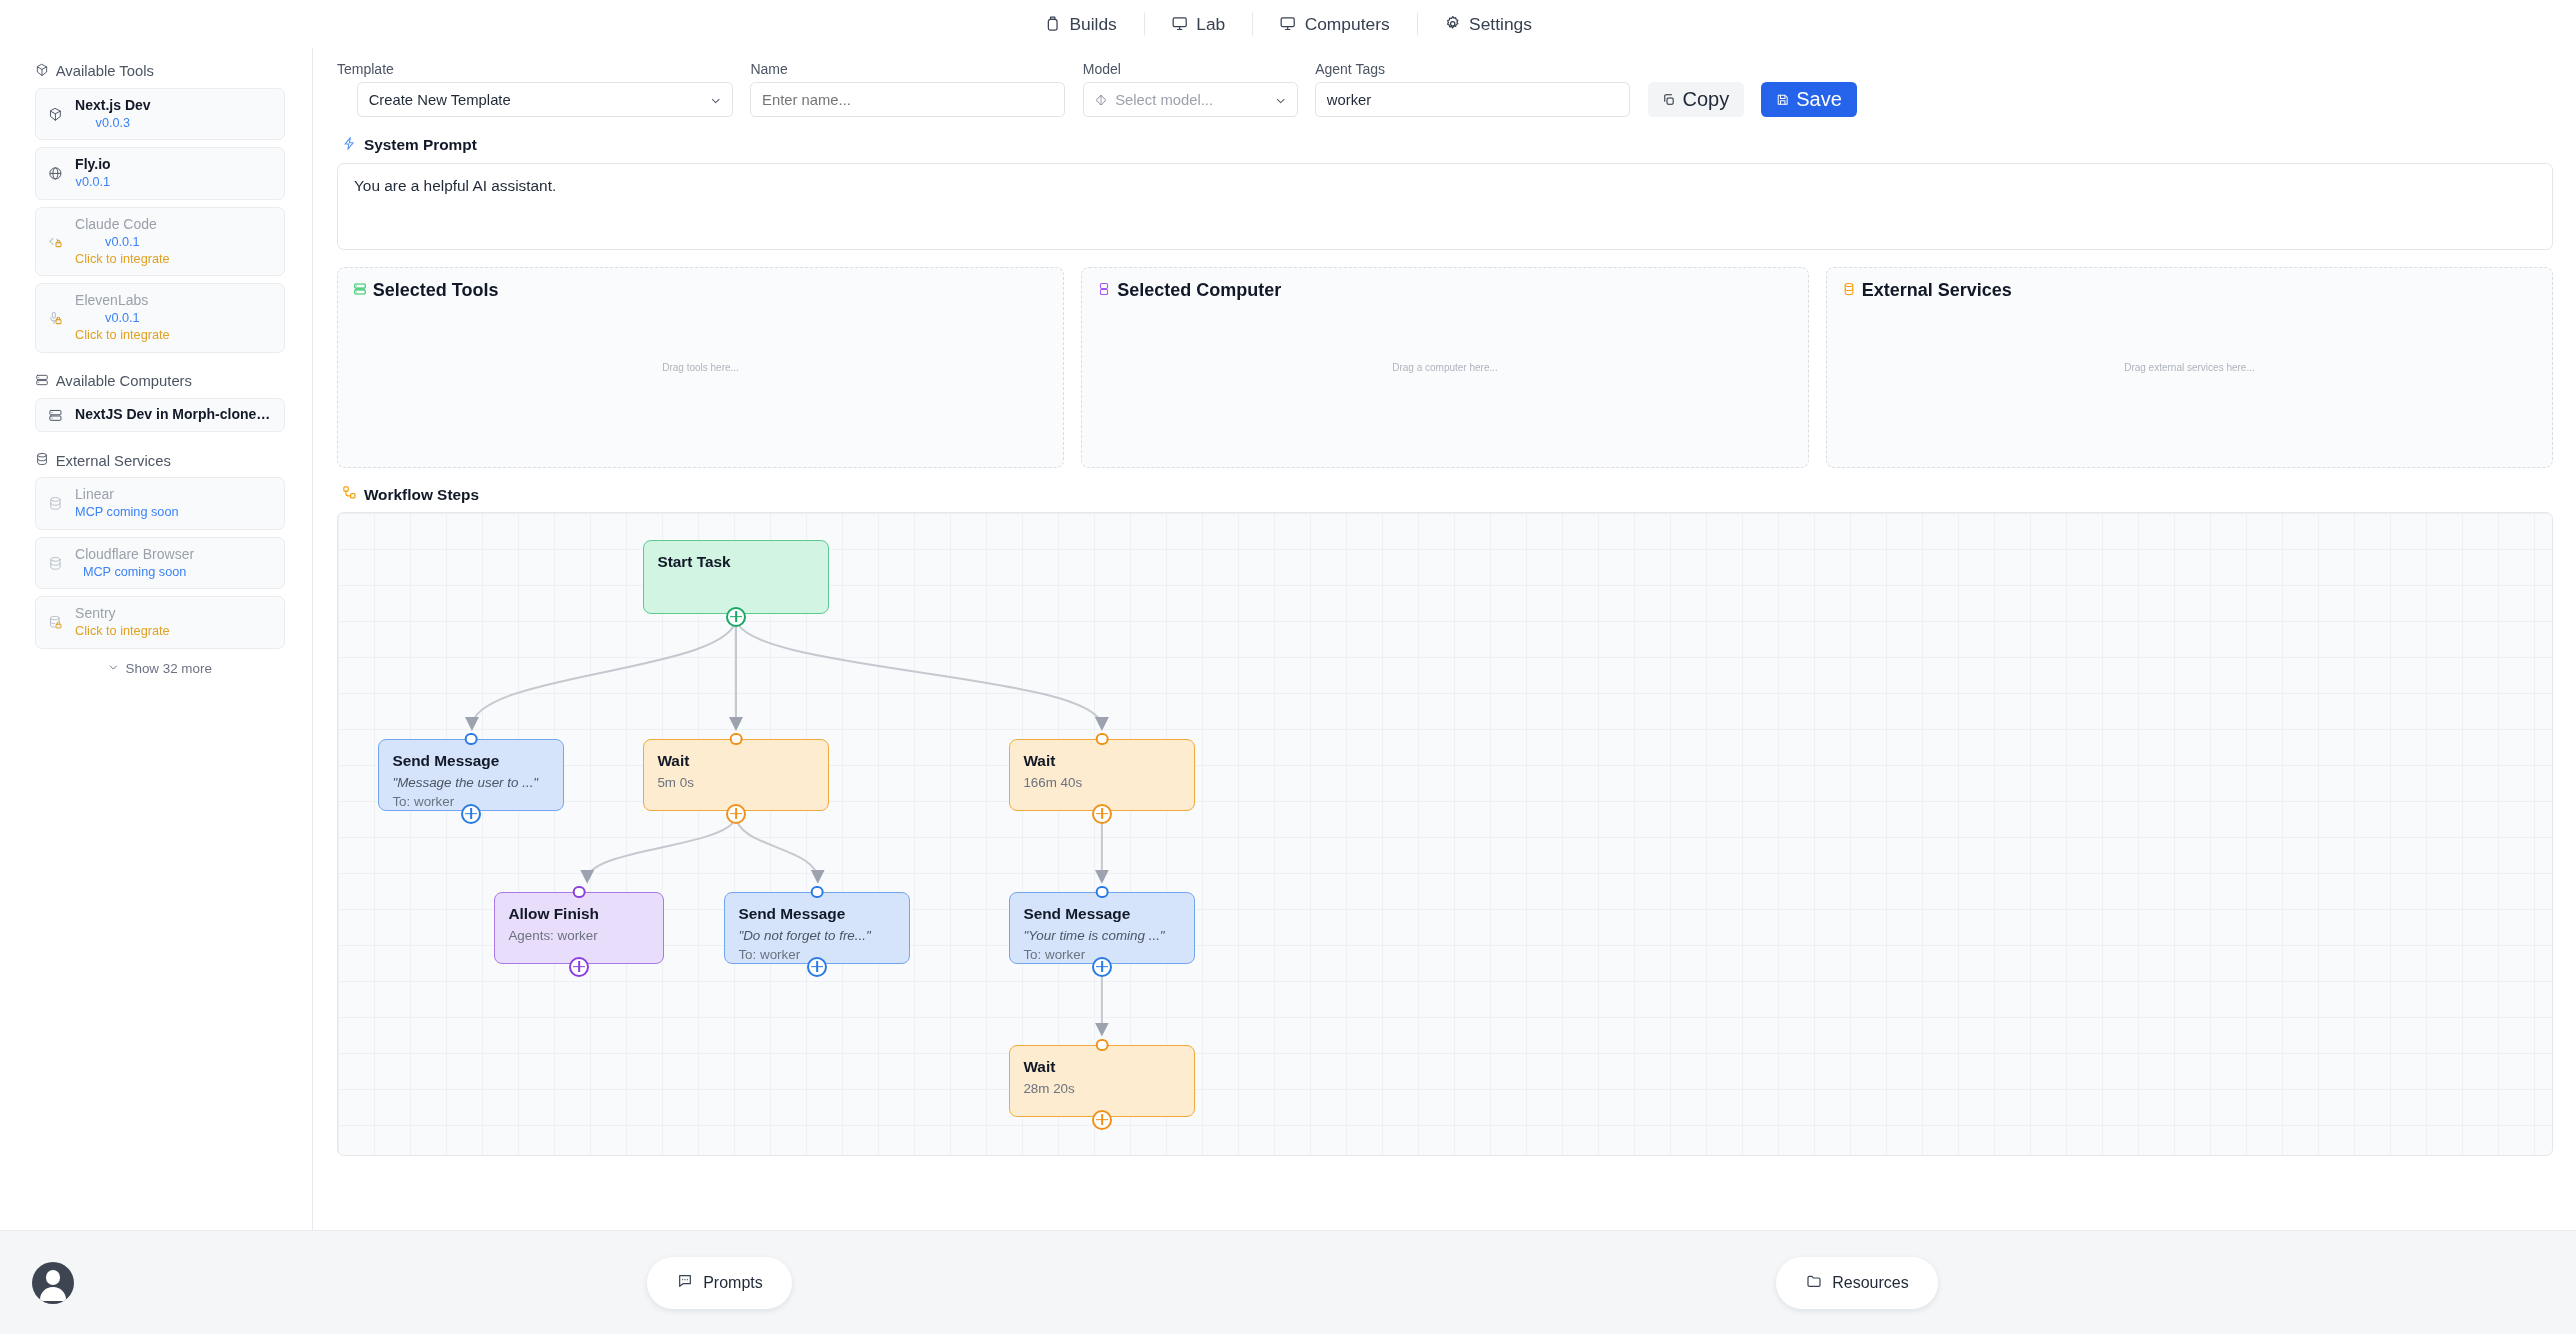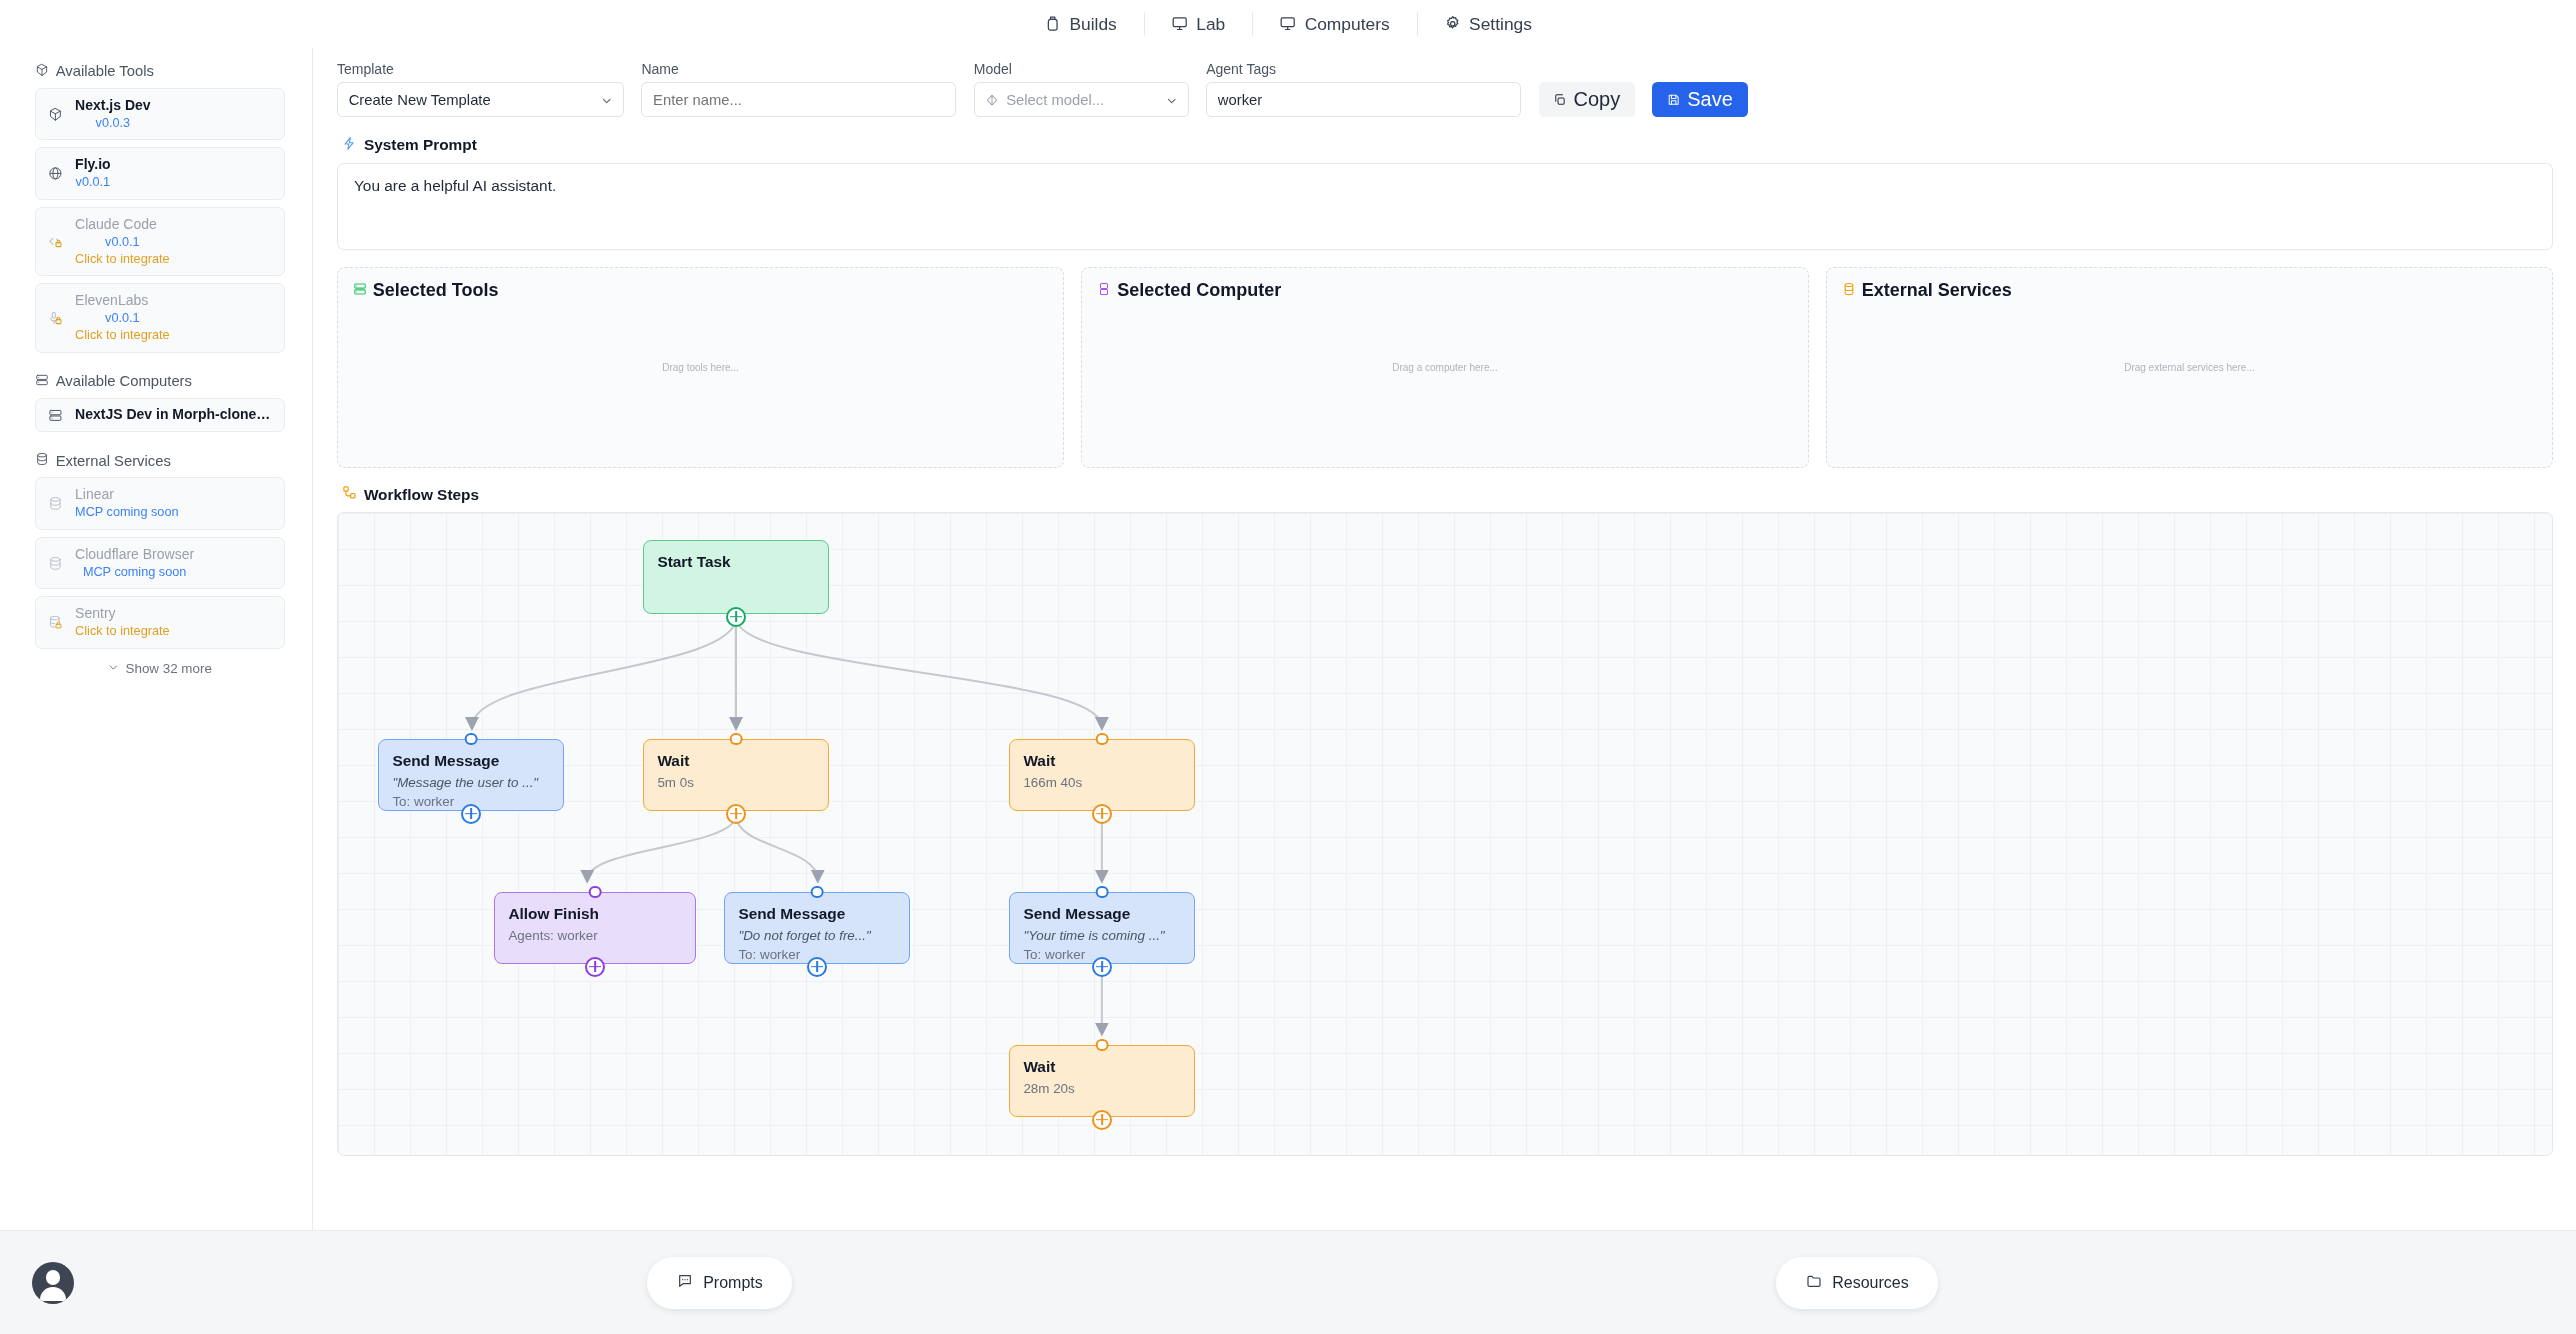--- a/index.html
+++ b/index.html
@@ -88,21 +88,21 @@
   .field { display: flex; flex-direction: column; gap: 4.7px; }
   .field-label { font-size: 14px; color: #4b5563; }
   .ctl {
     height: 35px; border: 0.7px solid #dfe3e8; border-radius: 5.4px;
     background: #ffffff; display: flex; align-items: center;
     padding: 0 10.7px; font-size: 14.8px; color: #1f2937;
   }
   .ctl.select { justify-content: space-between; gap: 9.4px; cursor: pointer; }
   .ctl .ph { color: #9aa1ab; }
   .chev { width: 11.4px; height: 11.4px; color: #5b6370; flex:0 0 11.4px;}
-  .w-template { width: 287px; }
+  .w-template { width: 376px; margin-left: 20px; }
   .w-name { width: 315px; }
   .w-model { width: 215px; }
   .w-tags { width: 315px; }
   .brain { width: 14px; height: 14px; color: #8b919b; margin-right: 6.7px; flex:0 0 14px;}
   .btn {
     height: 35px; border-radius: 5.4px; display: inline-flex; align-items: center;
     gap: 6.7px; padding: 0 14.8px; font-size: 20px; cursor: pointer; border: none;
   }
   .btn-ghost { background: #f3f4f6; color: #1f2937; }
   .btn-primary { background: #2563eb; color: #ffffff; }
@@ -575,21 +575,21 @@
             </div>
           </div>
           <div class="node orange" style="left: 671px; top: 226px; width: 186px; height: 72px;">
             <div class="n-title">Wait</div>
             <div class="n-sub">166m 40s</div>
             <div class="port top"></div>
             <div class="port bot">
               <span class="plus"></span>
             </div>
           </div>
-          <div class="node purple" style="left: 156px; top: 379px; width: 202px; height: 72px;">
+          <div class="node purple" style="left: 156px; top: 379px; width: 170px; height: 72px;">
             <div class="n-title">Allow Finish</div>
             <div class="n-sub">Agents: worker</div>
             <div class="port top"></div>
             <div class="port bot">
               <span class="plus"></span>
             </div>
           </div>
           <div class="node blue" style="left: 386px; top: 379px; width: 186px; height: 72px;">
             <div class="n-title">Send Message</div>
             <div class="n-sub q">"Do not forget to fre..."</div>

